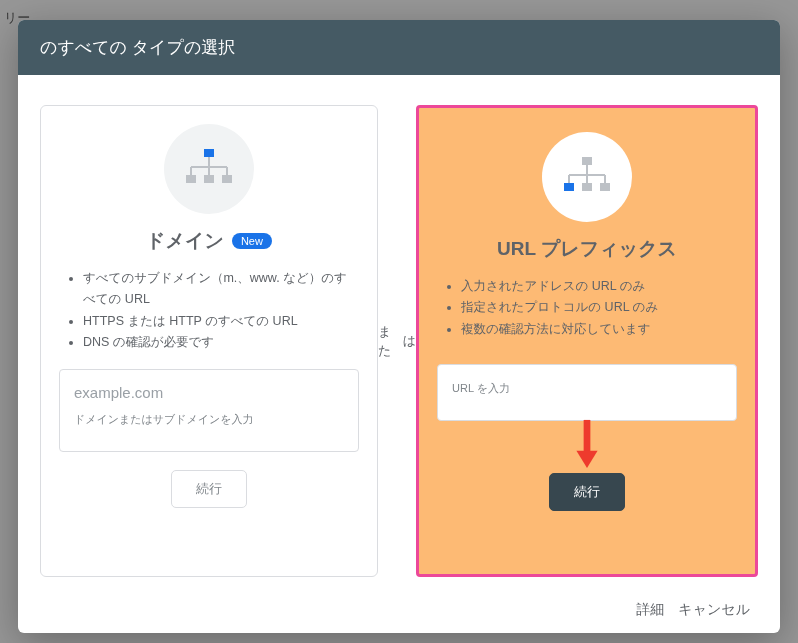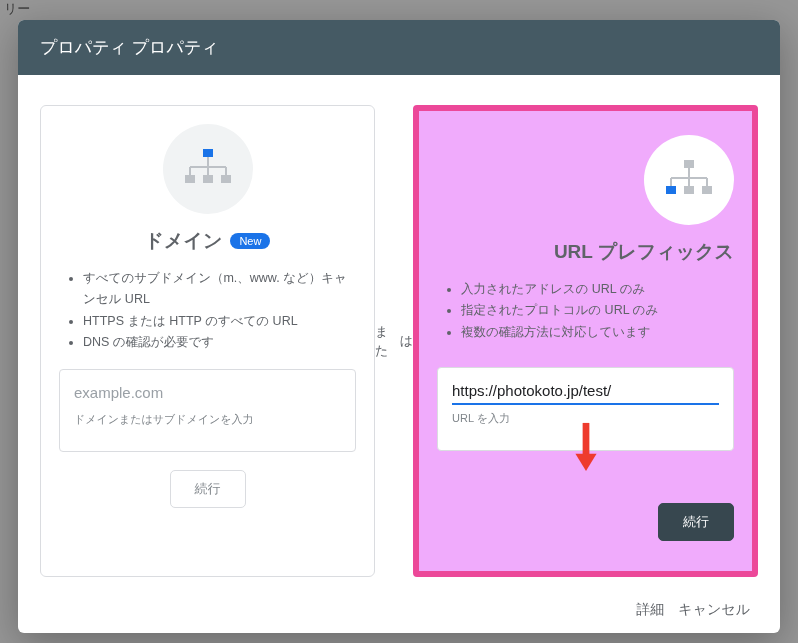--- a/index.html
+++ b/index.html
@@ -6,21 +6,21 @@
     body {
       font-family: Arial, sans-serif;
       background: #e8e8e8;
       width: 798px;
       height: 643px;
       position: relative;
       overflow: hidden;
     }
     .bg-text {
       position: absolute;
-      top: 0;
+      top: 9px;
       left: 4px;
       font-size: 13px;
       color: #555;
       text-align: right;
     }
     .modal-backdrop {
       position: absolute;
       top: 0; left: 0; right: 0; bottom: 0;
       background: rgba(0,0,0,0.35);
     }
@@ -57,25 +57,24 @@
       border-radius: 6px;
       padding: 18px 18px 24px 18px;
       display: flex;
       flex-direction: column;
       align-items: center;
     }
     .card-left {
       background: #fff;
     }
     .card-right {
-      background: #f0abfc;
-      border: 6px solid #ec4899;
+      background: #fdba74;
+      border: 3px solid #ec4899;
       border-radius: 4px;
       padding: 24px 18px;
-      align-items: flex-end;
     }
     .divider {
       width: 38px;
       display: flex;
       align-items: center;
       justify-content: center;
       color: #5f6368;
       font-size: 13px;
       line-height: 1.5;
     }
@@ -194,21 +193,21 @@
 </head>
 <body>
 
 <span class="bg-text">リー</span>
 
 <div class="modal-backdrop"></div>
 
 <div class="modal">
 
   <div class="modal-header">
-    <span>プロパティ プロパティ</span>
+    <span>のすべての タイプの選択</span>
   </div>
 
   <div class="modal-body">
 
     <div class="card card-left">
       <div class="icon-circle">
         <svg class="sitemap-svg" width="54" height="44" viewBox="0 0 54 44">
           <rect x="22" y="2" width="10" height="8" fill="#1a73e8"></rect>
           <line x1="27" y1="10" x2="27" y2="20" stroke="#bdc1c6" stroke-width="2"></line>
           <line x1="9" y1="20" x2="45" y2="20" stroke="#bdc1c6" stroke-width="2"></line>
@@ -218,21 +217,21 @@
           <rect x="4" y="28" width="10" height="8" fill="#bdc1c6"></rect>
           <rect x="22" y="28" width="10" height="8" fill="#bdc1c6"></rect>
           <rect x="40" y="28" width="10" height="8" fill="#bdc1c6"></rect>
         </svg>
       </div>
       <div class="card-title">
         <span>ドメイン</span>
         <span class="new-badge">New</span>
       </div>
       <ul class="features">
-        <li>すべてのサブドメイン（m.、www. など）キャンセル URL</li>
+        <li>すべてのサブドメイン（m.、www. など）のすべての URL</li>
         <li>HTTPS または HTTP のすべての URL</li>
         <li>DNS の確認が必要です</li>
       </ul>
       <div class="input-wrap">
         <input class="text-input" type="text" placeholder="example.com" style="">
         <div class="input-help">ドメインまたはサブドメインを入力</div>
       </div>
       <button class="continue-btn">続行</button>
     </div>
 
@@ -257,21 +256,20 @@
       </div>
       <div class="card-title">
         <span>URL プレフィックス</span>
       </div>
       <ul class="features">
         <li>入力されたアドレスの URL のみ</li>
         <li>指定されたプロトコルの URL のみ</li>
         <li>複数の確認方法に対応しています</li>
       </ul>
       <div class="input-wrap">
-        <input class="text-input active-input" type="text" value="https://photokoto.jp/test/" style="">
         <div class="input-help">URL を入力</div>
       </div>
 
       <svg class="arrow-annot" style="left:50%; transform:translateX(-50%); top:310px;" width="24" height="52" viewBox="0 0 24 52">
         <line x1="12" y1="2" x2="12" y2="36" stroke="#ee3b2d" stroke-width="7"></line>
         <polygon points="1,34 23,34 12,52" fill="#ee3b2d"></polygon>
       </svg>
 
       <button class="continue-btn primary" style="margin-top:34px;">続行</button>
     </div>

